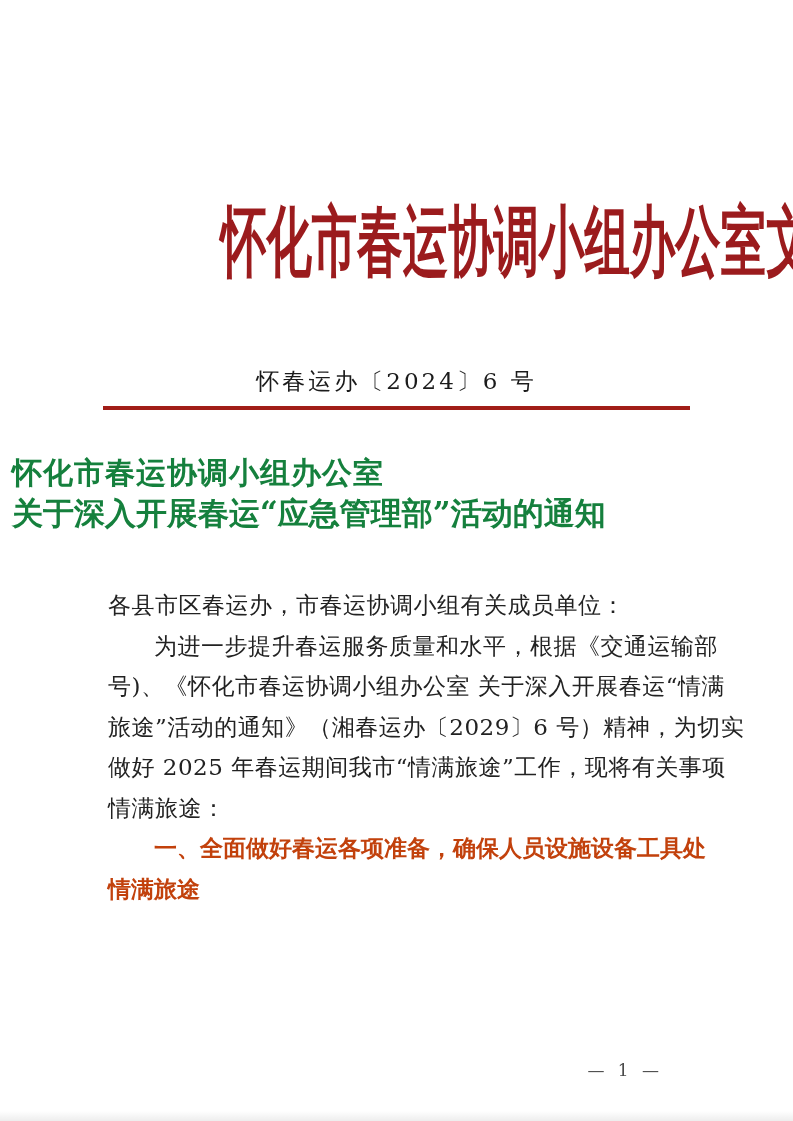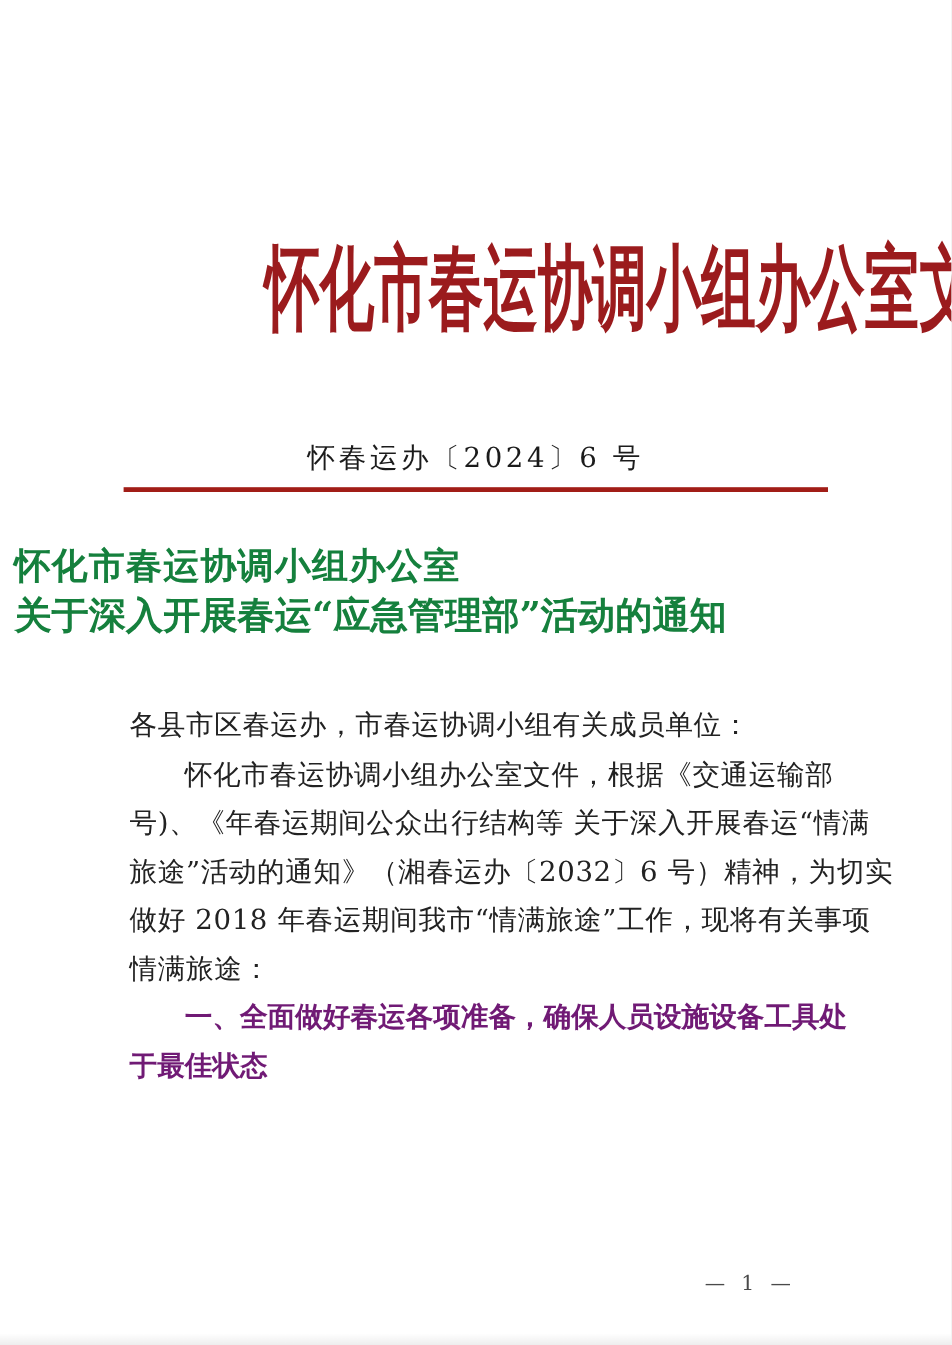--- a/index.html
+++ b/index.html
@@ -88,23 +88,23 @@
     color: #222222;
   }
   .body-text .line {
     white-space: nowrap;
   }
   .body-text .indent {
     padding-left: 46px;
   }
   .body-text .bold {
     font-weight: bold;
-    font-family: Liberation Serif, serif;
+    font-family: Liberation Sans, sans-serif;
     letter-spacing: 0px;
-    color: #701a75;
+    color: #c2410c;
   }
   
   .footer-page {
     position: absolute;
     top: 1060px;
     right: 130px;
     font-size: 17px;
     color: #4a4a4a;
     letter-spacing: 4px;
     font-family: "DejaVu Serif", "Liberation Serif", serif;
@@ -133,26 +133,26 @@
 
   <div class="red-rule"></div>
 
   <div class="doc-title">
     <div class="t1">怀化市春运协调小组办公室</div>
     <div class="t2">关于深入开展春运“应急管理部”活动的通知</div>
   </div>
 
   <div class="body-text">
     <div class="line">各县市区春运办，市春运协调小组有关成员单位：</div>
-    <div class="line indent">怀化市春运协调小组办公室文件，根据《交通运输部</div>
-    <div class="line">号)、《年春运期间公众出行结构等 关于深入开展春运“情满</div>
-    <div class="line">旅途”活动的通知》（湘春运办〔2032〕6 号）精神，为切实</div>
-    <div class="line">做好 2018 年春运期间我市“情满旅途”工作，现将有关事项</div>
+    <div class="line indent">为进一步提升春运服务质量和水平，根据《交通运输部</div>
+    <div class="line">号)、《怀化市春运协调小组办公室 关于深入开展春运“情满</div>
+    <div class="line">旅途”活动的通知》（湘春运办〔2029〕6 号）精神，为切实</div>
+    <div class="line">做好 2025 年春运期间我市“情满旅途”工作，现将有关事项</div>
     <div class="line">情满旅途：</div>
     <div class="line indent bold">一、全面做好春运各项准备，确保人员设施设备工具处</div>
-    <div class="line bold">于最佳状态</div>
+    <div class="line bold">情满旅途</div>
   </div>
 
   <div class="footer-page">— 1 —</div>
 
   <div class="scan-shadow"></div>
 
 </div>
 
 </body></html>

